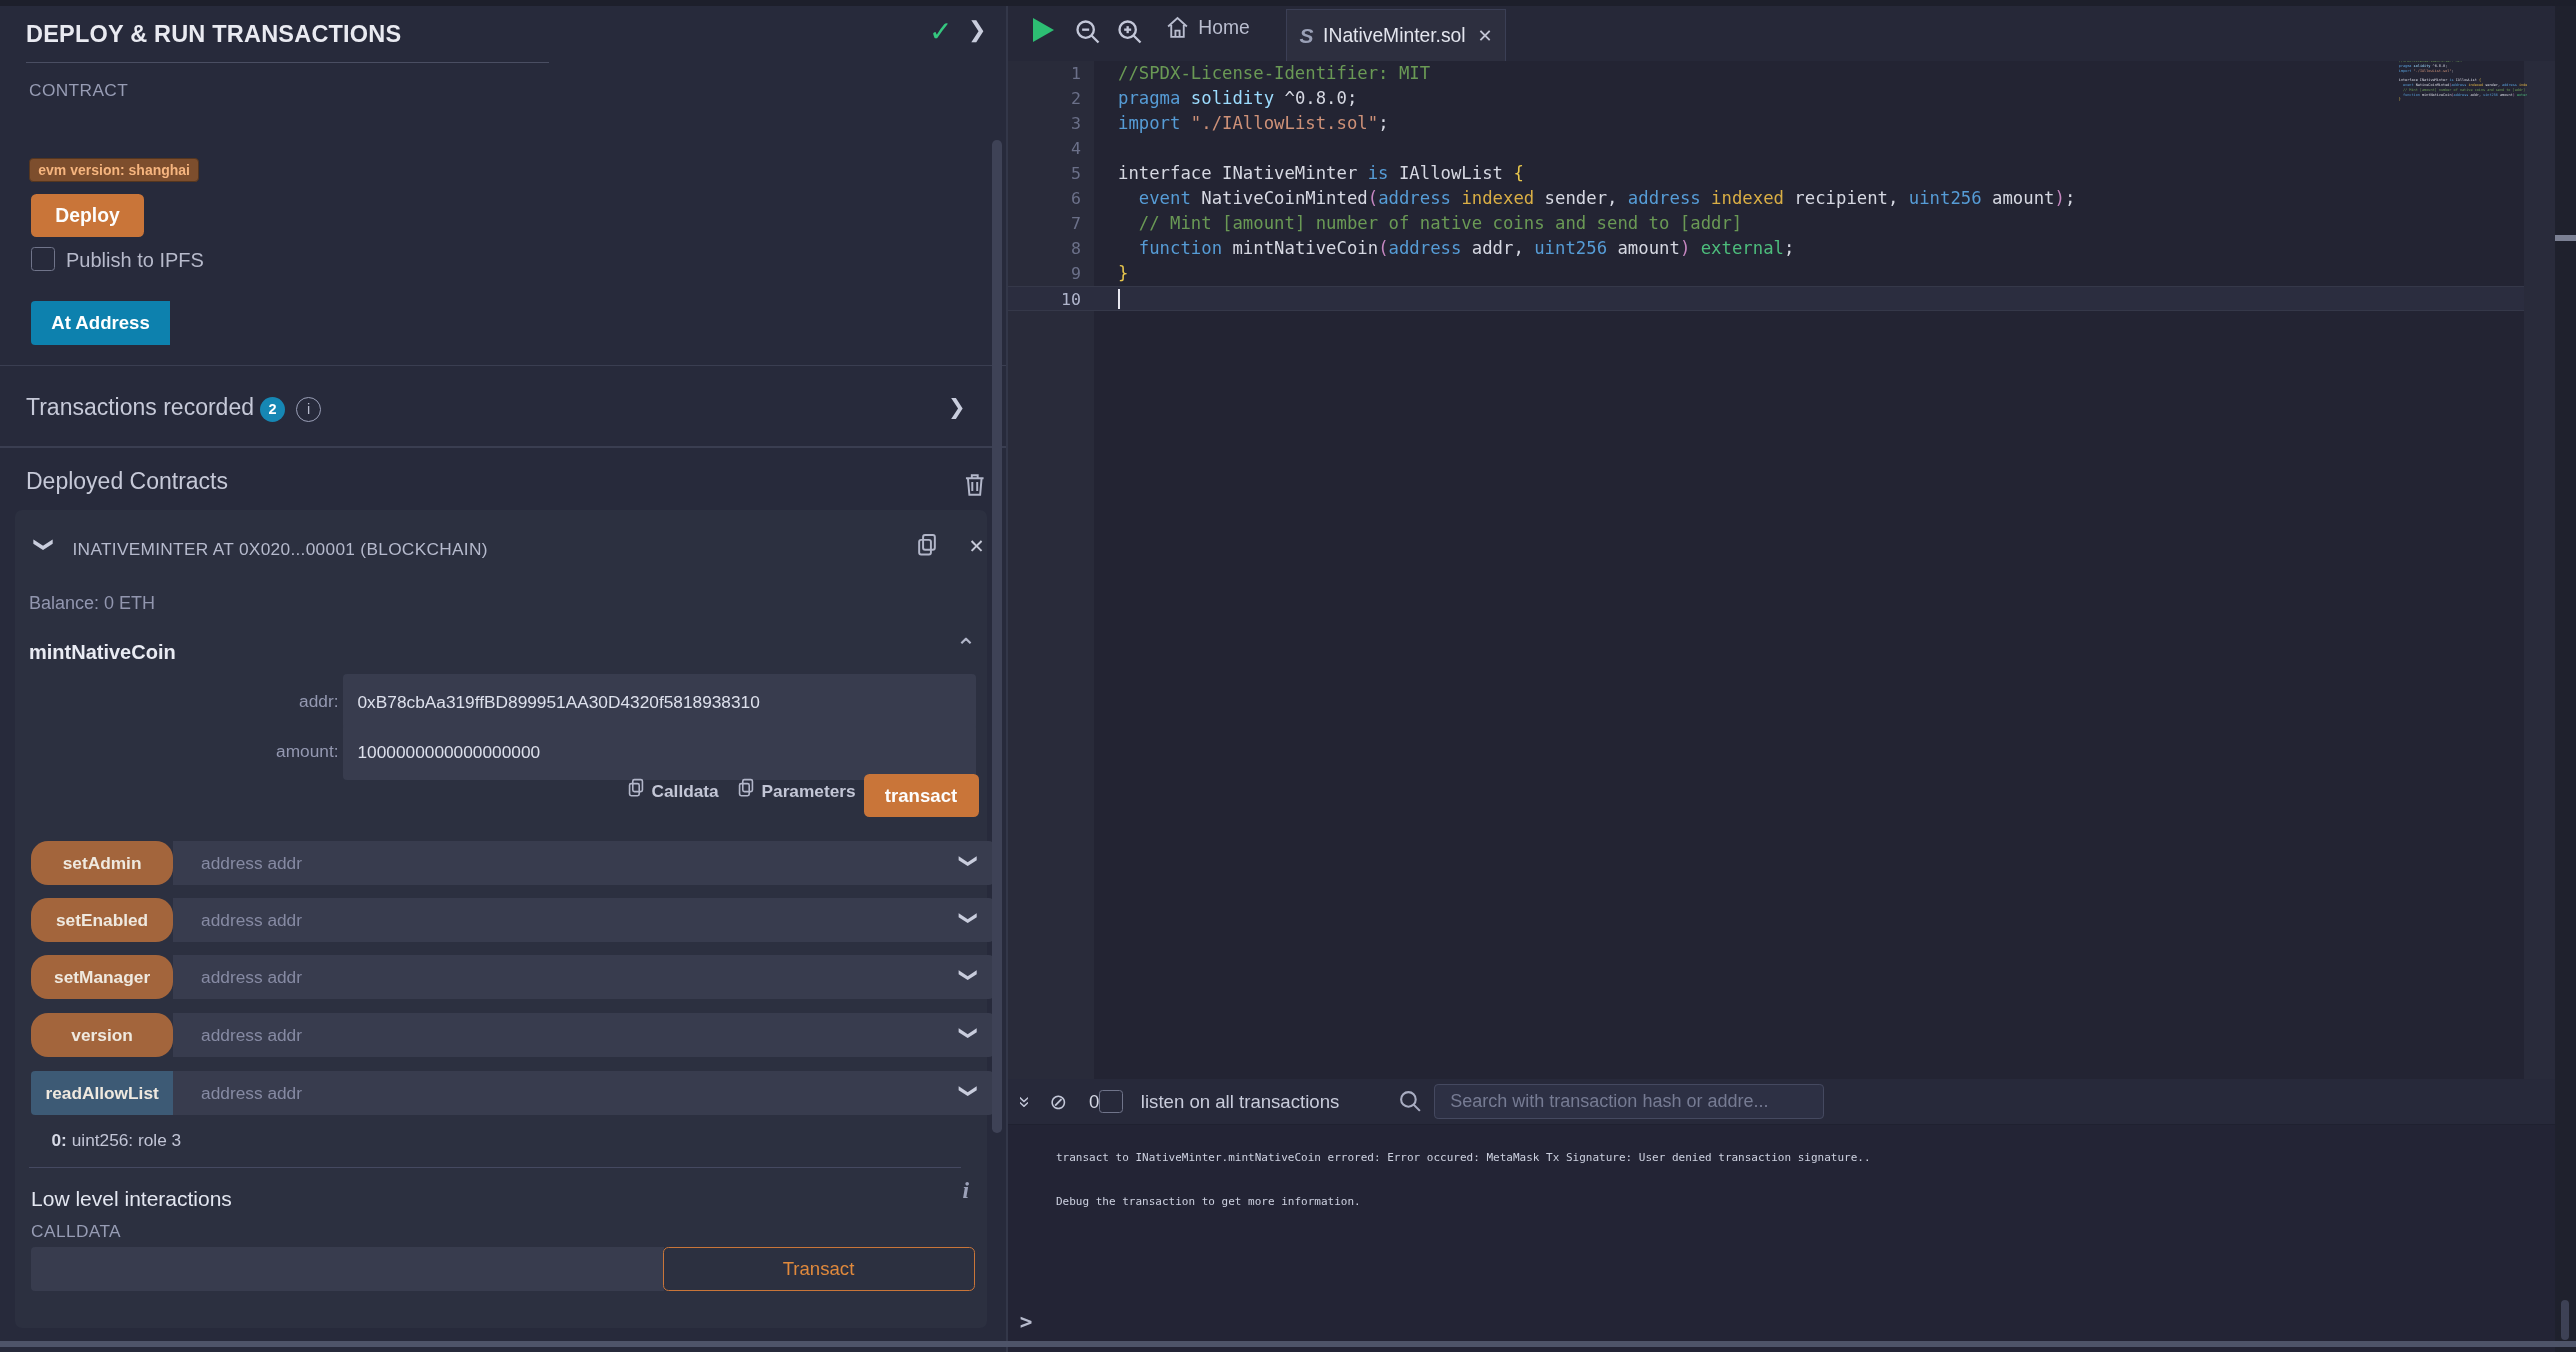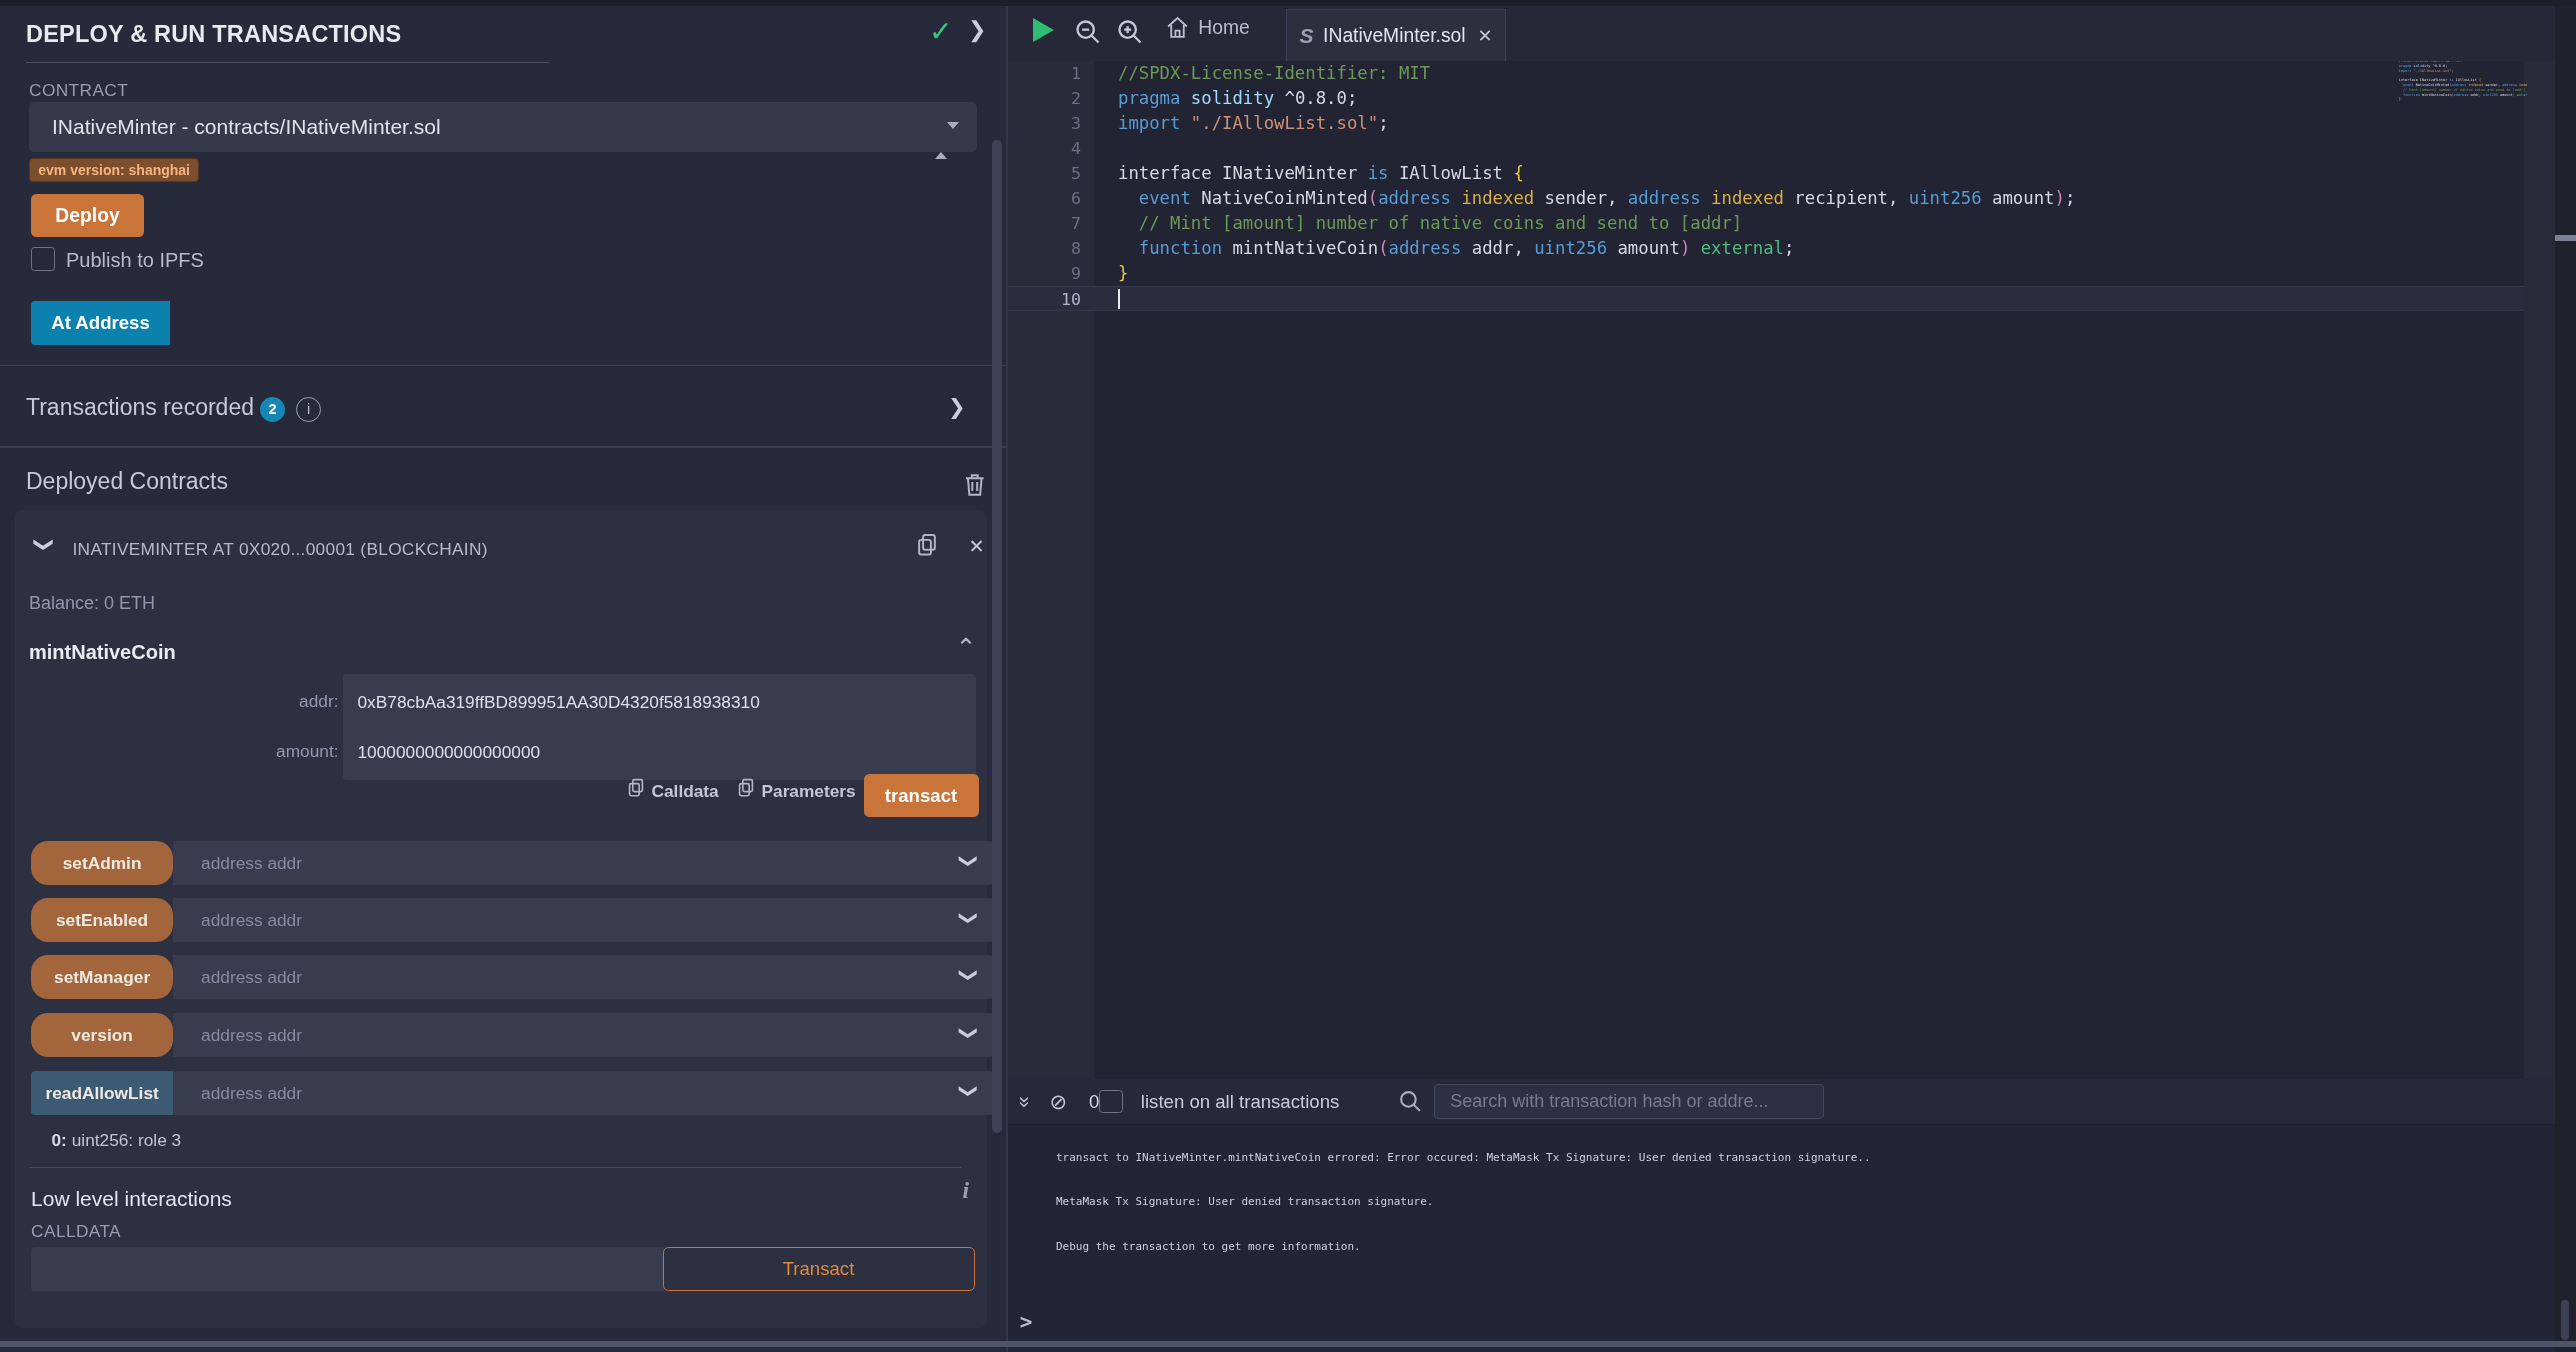--- a/index.html
+++ b/index.html
@@ -148,26 +148,20 @@
 
 <div class="top-edge"></div>
 
 <div class="left-panel">
   <div class="abs lp-title">DEPLOY &amp; RUN TRANSACTIONS</div>
   <div class="abs lp-check">✓</div>
   <div class="abs lp-chev chev">❯</div>
   <div class="abs lp-underline"></div>
 
   <div class="abs sec-label contract-label">CONTRACT</div>
-  <div class="abs select">
-    <span>INativeMinter - contracts/INativeMinter.sol</span>
-    <span class="arrows">
-      <span class="tri up"></span><span class="tri down"></span>
-    </span>
-  </div>
   <div class="abs evm-badge">evm version: shanghai</div>
 
   <button class="abs btn-orange deploy-btn">Deploy</button>
   <input type="checkbox" class="abs cb ipfs-cb" style="">
   <div class="abs ipfs-label">Publish to IPFS</div>
 
   <div class="abs ataddr-row">
     <button class="ataddr-btn">At Address</button>
   </div>
 
@@ -371,21 +365,20 @@
     <input type="checkbox" class="cb term-cb" style="">
     <span class="term-listen">listen on all transactions</span>
     <svg class="term-search-icon" width="25" height="25" viewBox="0 0 24 24">
       <circle cx="10" cy="10" r="7" stroke="#a9adc2" stroke-width="2" fill="none"></circle>
       <line x1="15" y1="15" x2="21" y2="21" stroke="#a9adc2" stroke-width="2"></line>
     </svg>
     <input class="term-search" placeholder="Search with transaction hash or addre..." style="">
   </div>
   <div class="term-body">
     <div class="term-msg">transact to INativeMinter.mintNativeCoin errored: Error occured: MetaMask Tx Signature: User denied transaction signature..</div>
-    <div class="term-msg">MetaMask Tx Signature: User denied transaction signature.</div>
     <div class="term-msg">Debug the transaction to get more information.</div>
     <div class="term-prompt">&gt;</div>
   </div>
 </div>
 
 <div class="right-rail">
   <div class="rail-handle"></div>
   <div class="rail-thumb"></div>
 </div>
 <div class="bottom-strip"></div>

